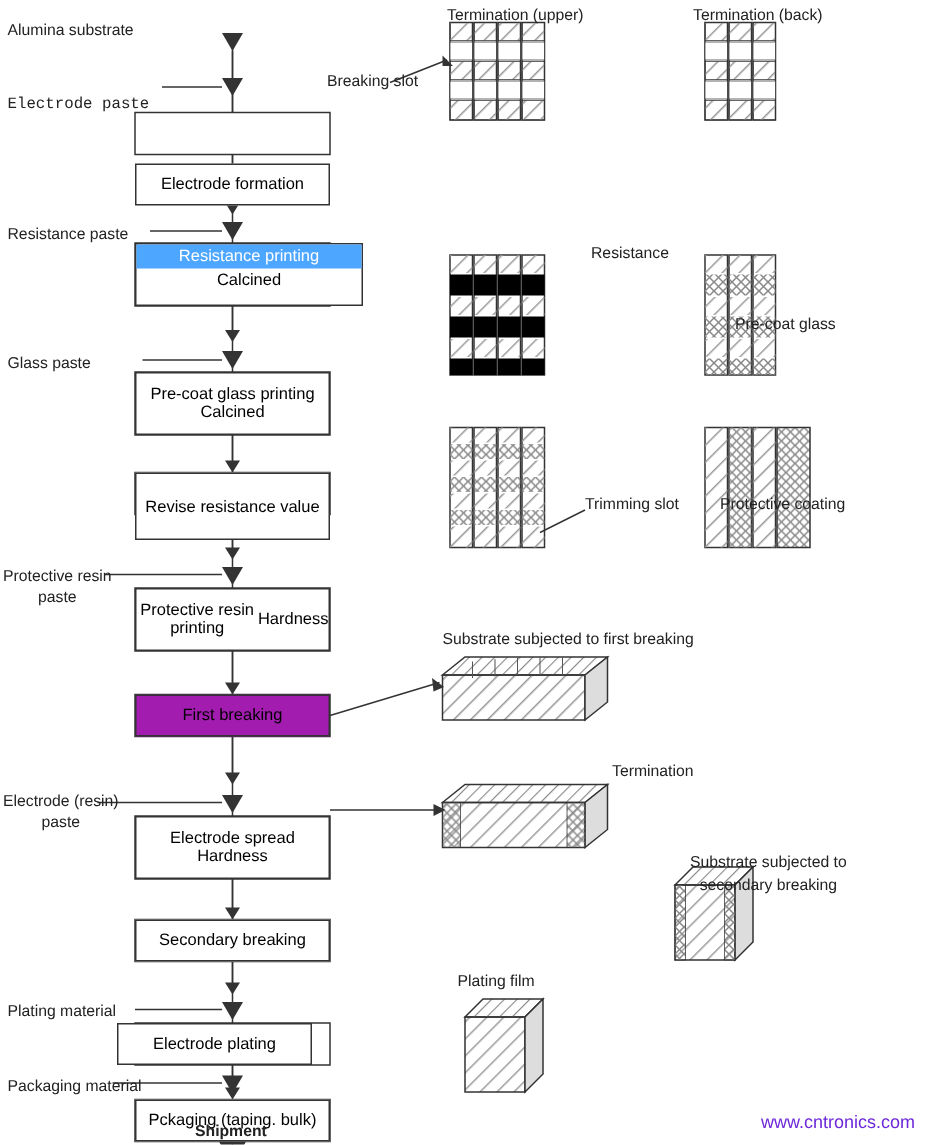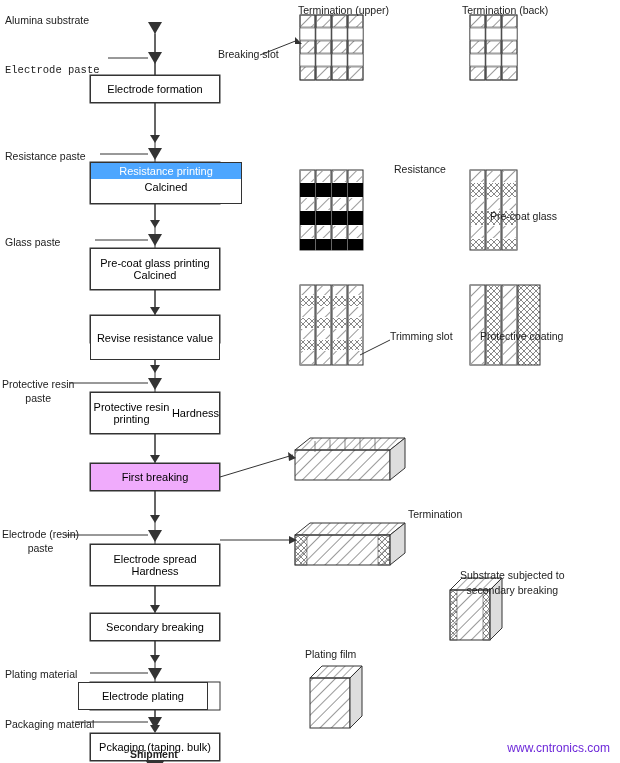--- a/index.html
+++ b/index.html
@@ -22,20 +22,21 @@
       position: absolute;
       border: 1px solid #333;
       background: #fff;
       text-align: center;
       display: flex;
       flex-direction: column;
       align-items: center;
       justify-content: center;
       padding: 2px 4px;
       line-height: 1.3;
+      margin-top: 34px;
     }
     .label-text {
       position: absolute;
       font-size: 10.5px;
       color: #222;
       text-align: center;
     }
     .watermark {
       position: absolute;
       bottom: 8px;
@@ -401,21 +402,21 @@
     <span style="font-size:11px;">Revise resistance value</span>
   </div>
 
   <div class="label-text" style="left:2px; top:378px; line-height:1.3;">Protective resin<br>paste</div>
 
   <div style="position:absolute; left:90px; top:392px; width:130px; height:42px; border:1px solid #333; background:white; text-align:center; display:flex; flex-direction:row; align-items:center; justify-content:center;">
     <div style="font-size:11px;">Protective resin printing</div>
     <div style="font-size:11px;">Hardness</div>
   </div>
 
-  <div style="position:absolute; left:90px; top:463px; width:130px; height:28px; border:1px solid #333; background:#f0abfc; text-align:center; display:flex; align-items:center; justify-content:center;">
+  <div style="position:absolute; left:90px; top:463px; width:130px; height:28px; border:1px solid #333; background:#a21caf; text-align:center; display:flex; align-items:center; justify-content:center;">
     <span style="font-size:11px;">First breaking</span>
   </div>
 
   <div class="label-text" style="left:2px; top:528px; line-height:1.3;">Electrode (resin)<br>paste</div>
 
   <div style="position:absolute; left:90px; top:544px; width:130px; height:42px; border:1px solid #333; background:white; text-align:center; display:flex; flex-direction:column; align-items:center; justify-content:center;">
     <div style="font-size:11px;">Electrode spread</div>
     <div style="font-size:11px;">Hardness</div>
   </div>
 
@@ -448,20 +449,21 @@
   <div class="label-text" style="left:462px; top:4px;">Termination (back)</div>
 
   <div class="label-text" style="left:378px; top:163px;padding-left:16px;">Resistance</div>
 
   <div class="label-text" style="left:490px; top:210px;">Pre-coat glass</div>
 
   <div class="label-text" style="left:390px; top:330px;">Trimming slot</div>
 
   <div class="label-text" style="left:480px; top:330px;">Protective coating</div>
 
+  <div class="label-text" style="left:295px; top:420px;">Substrate subjected to first breaking</div>
 
   <div class="label-text" style="left:408px; top:508px;">Termination</div>
 
   <div class="label-text" style="left:460px; top:568px; line-height:1.4;">Substrate subjected to<br>secondary breaking</div>
 
   <div class="label-text" style="left:305px; top:648px;">Plating film</div>
 
   <div class="watermark">www.cntronics.com</div>
 
 </div>

